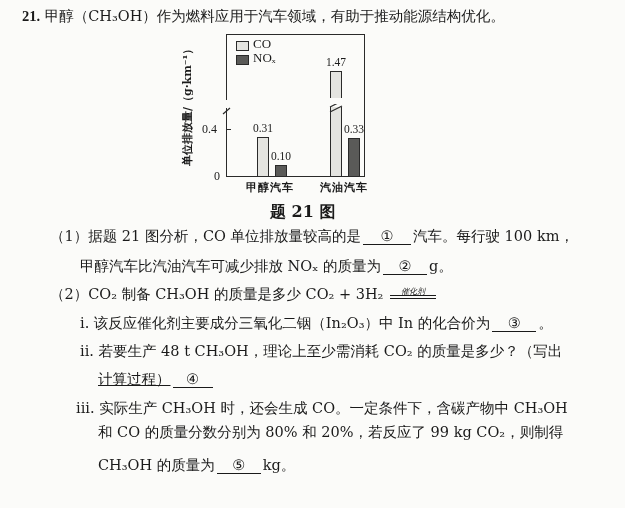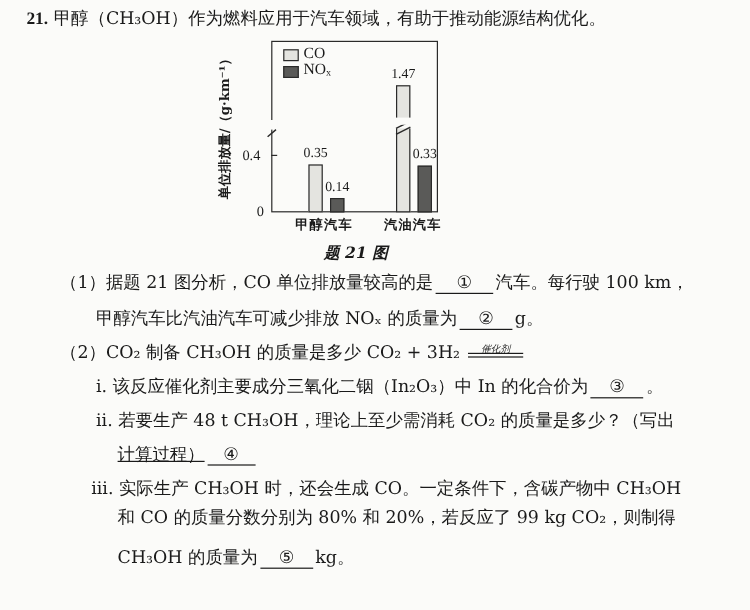--- a/index.html
+++ b/index.html
@@ -24,21 +24,21 @@
   .frame { position: absolute; left: 56px; top: 4px; width: 137px; height: 141px; border: 1.5px solid #2a2a2a; border-top-width: 1.5px; }
   .bar { position: absolute; border: 1.3px solid #2a2a2a; box-sizing: border-box; }
   .co { background: #e4e4e0; }
   .nox { background: #5a5a58; }
   .val { position: absolute; font-family: "Liberation Serif", serif; font-size: 11.5px; text-align: center; width: 40px; }
   .tick { position: absolute; font-family: "Liberation Serif", serif; font-size: 12px; }
   .cat { position: absolute; font-size: 11px; font-weight: bold; letter-spacing: 1px; }
   .ylabel { position: absolute; font-size: 11px; font-weight: bold; transform: rotate(-90deg); transform-origin: left top; white-space: nowrap; }
   .legend-swatch { position: absolute; width: 11px; height: 8px; border: 1px solid #2a2a2a; }
   .legend-text { position: absolute; font-family: "Liberation Serif", serif; font-size: 13px; }
-  .caption { position: absolute; font-size: 13px; font-weight: bold; font-style: italic; }
+  .caption { position: absolute; font-size: 16px; font-weight: bold; }
 </style>
 </head>
 <body>
 
 <div class="line" style="left:22px; top:6px;">
   <span class="qnum">21.</span>
   <span>甲醇（CH₃OH）作为燃料应用于汽车领域，有助于推动能源结构优化。</span>
 </div>
 
 <div class="chart">
@@ -55,23 +55,23 @@
   <div class="tick" style="left:44px; top:139px;">0</div>
 
   <div class="ylabel" style="left:10px; top:136px;">单位排放量/（g·km⁻¹）</div>
 
   <div class="legend-swatch co" style="left:66px; top:11px;"></div>
   <div class="legend-text" style="left:83px; top:6px;">CO</div>
   <div class="legend-swatch nox" style="left:66px; top:25px;"></div>
   <div class="legend-text" style="left:83px; top:20px;">NOₓ</div>
 
   <div class="bar co" style="left:87px; top:107px; width:12px; height:40px;"></div>
-  <div class="val" style="left:73px; top:92px;">0.35</div>
+  <div class="val" style="left:73px; top:92px;">0.31</div>
   <div class="bar nox" style="left:105px; top:135px; width:12px; height:12px;"></div>
-  <div class="val" style="left:91px; top:120px;">0.14</div>
+  <div class="val" style="left:91px; top:120px;">0.10</div>
 
   <div class="bar co" style="left:160px; top:41px; width:12px; height:106px;"></div>
   <div style="position:absolute; left:158px; top:68px; width:16px; height:9px; background:#fbfbf9;">
     <svg width="16" height="9">
         <path d="M2 8 L14 2" stroke="#2a2a2a" stroke-width="1.2" fill="none"></path>
         <path d="M2 3 L14 -3" stroke="#2a2a2a" stroke-width="1.2" fill="none"></path>
       </svg>
   </div>
   <div class="val" style="left:146px; top:26px;">1.47</div>
   <div class="bar nox" style="left:178px; top:108px; width:12px; height:39px;"></div>

